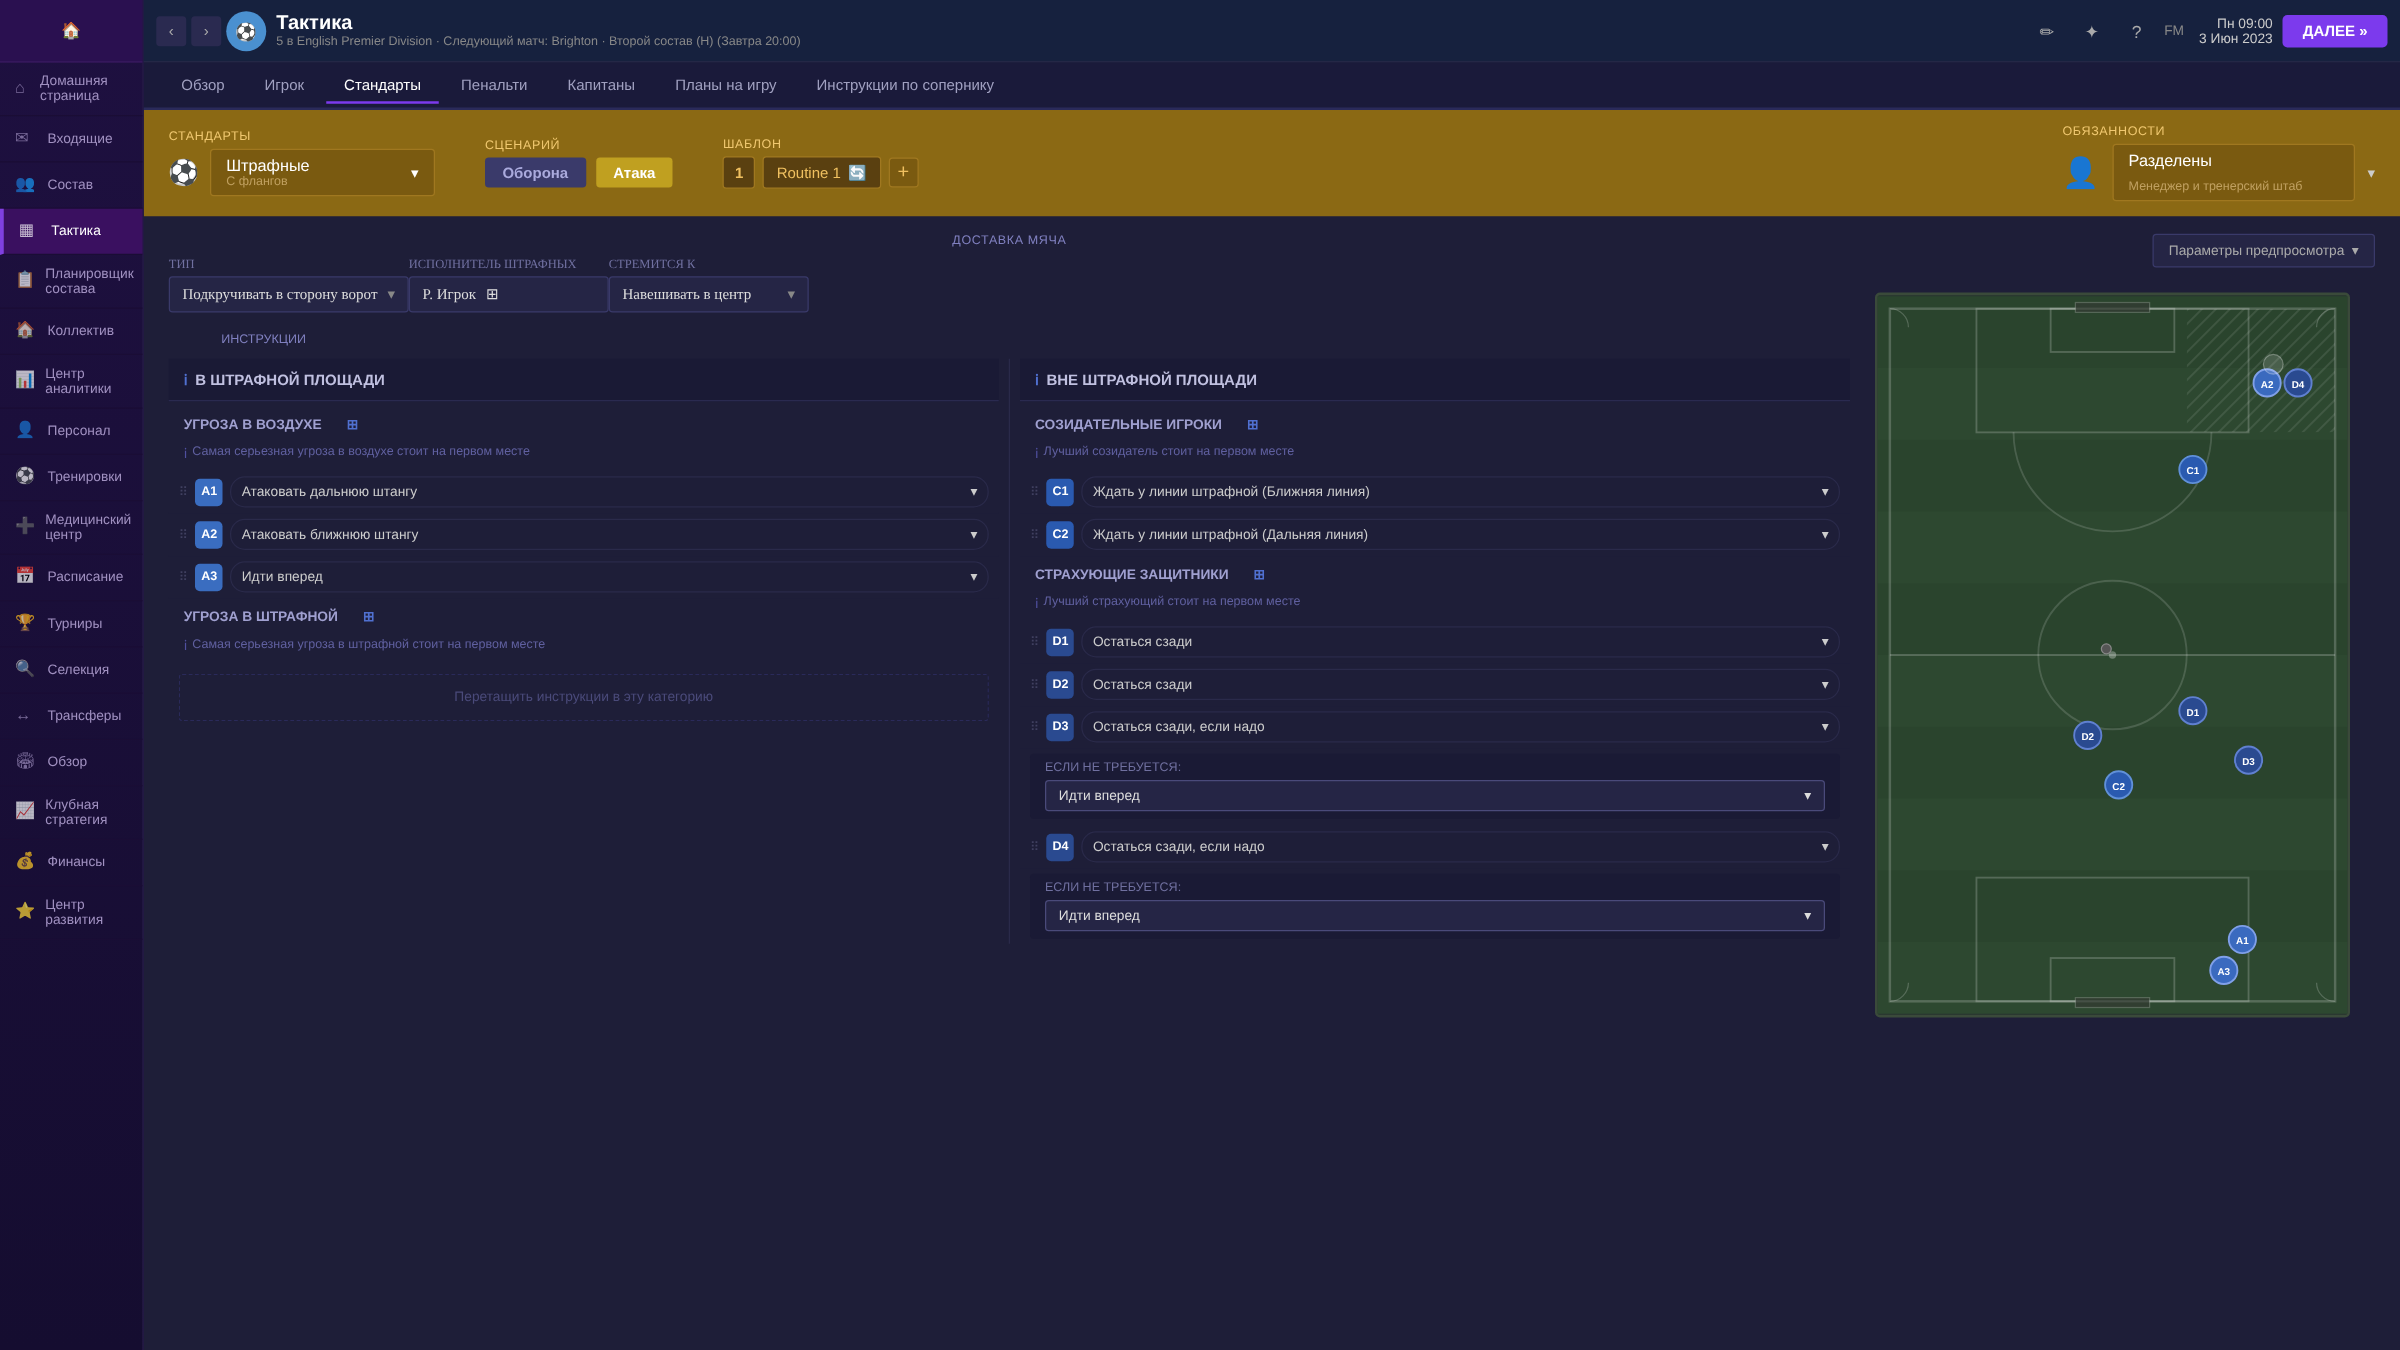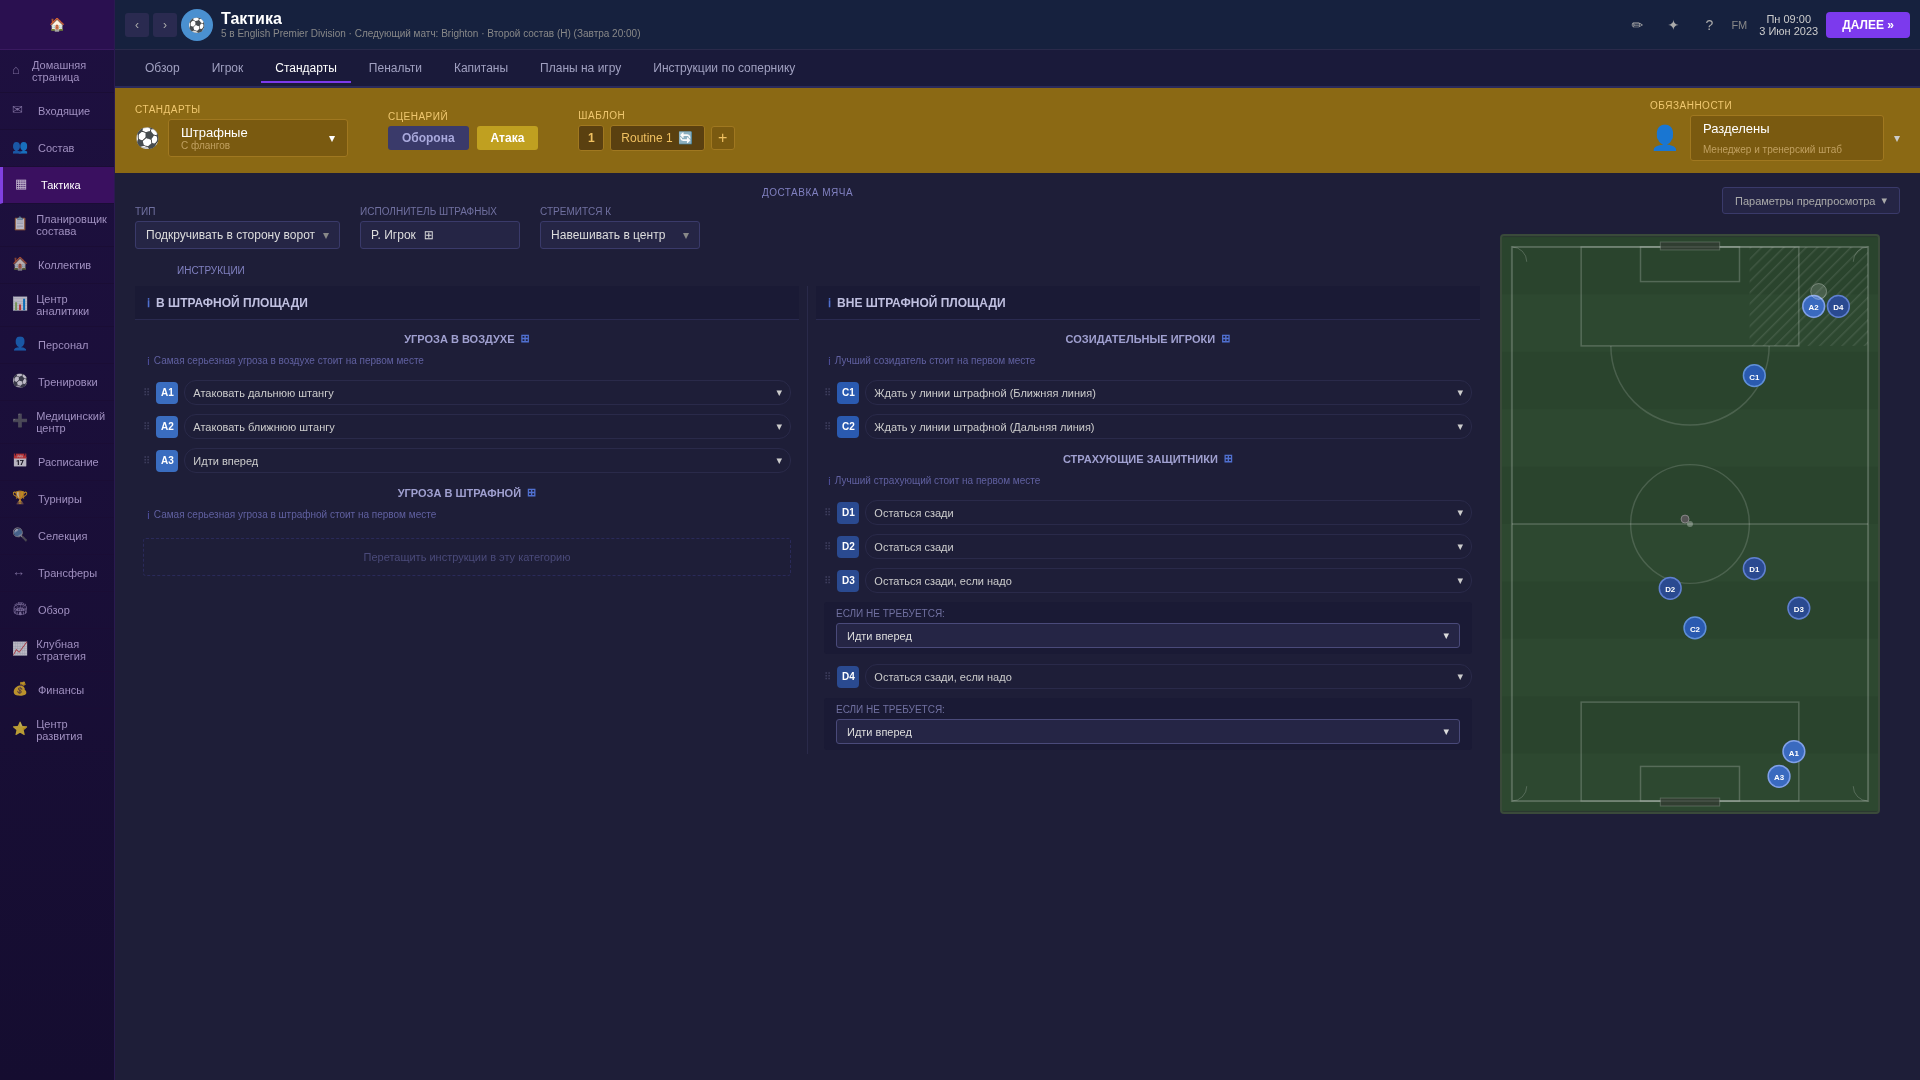--- a/index.html
+++ b/index.html
@@ -40,21 +40,21 @@
     .topbar-icon-circle {
       width: 32px; height: 32px; border-radius: 50%; background: #4a90d0;
       display: flex; align-items: center; justify-content: center; margin-right: 8px;
       font-size: 14px; color: #fff;
     }
     .topbar-title-area { flex: 1; }
     .topbar-title { font-size: 16px; color: #fff; font-weight: bold; }
     .topbar-subtitle { font-size: 10px; color: #888; }
     .topbar-actions { display: flex; align-items: center; gap: 8px; }
     .topbar-btn { width: 28px; height: 28px; background: none; border: none; color: #aaa; cursor: pointer; font-size: 14px; display: flex; align-items: center; justify-content: center; }
-    .topbar-time { text-align: center; color: #ccc; font-size: 11px; }
+    .topbar-time { text-align: right; color: #ccc; font-size: 11px; }
     .topbar-next-btn {
       background: #7c3aed; color: #fff; border: none; padding: 6px 16px;
       border-radius: 4px; cursor: pointer; font-size: 12px; font-weight: bold;
       display: flex; align-items: center; gap: 4px;
     }
 
     
     .secondary-nav {
       position: absolute; left: 115px; top: 50px; right: 0; height: 38px;
       background: #1a1a3a; border-bottom: 2px solid #2a2a5a;
@@ -120,21 +120,21 @@
     .sh-obl-sub { font-size: 10px; color: #c0a060; }
     .sh-spacer { flex: 1; }
 
     
     .content-body { padding: 14px 20px; display: flex; gap: 0; }
 
     
     .instructions-panel { flex: 1; }
     .delivery-section { margin-bottom: 16px; }
     .section-title-small { font-size: 10px; color: #8080c0; text-transform: uppercase; letter-spacing: 0.5px; margin-bottom: 8px; text-align: center; }
-    .delivery-row { display: flex; gap: 20px; align-items: flex-end; margin-bottom: 12px; }
+    .delivery-row { display: flex; gap: 0; align-items: flex-end; margin-bottom: 12px; font-family: Liberation Serif, serif; }
     .delivery-field { display: flex; flex-direction: column; gap: 4px; }
     .delivery-label { font-size: 10px; color: #7070a0; text-transform: uppercase; }
     .delivery-dropdown {
       background: #252545; border: 1px solid #3a3a6a; color: #ddd;
       padding: 6px 10px; border-radius: 3px; font-size: 12px;
       display: flex; align-items: center; gap: 8px; cursor: pointer; min-width: 160px;
     }
     .delivery-dropdown .dd-arrow { margin-left: auto; color: #888; }
 
     .instructions-title { font-size: 10px; color: #8080c0; text-transform: uppercase; margin-bottom: 10px; margin-left: 42px; }
@@ -165,21 +165,21 @@
     }
     .instr-badge.a { background: #3a6dc0; }
     .instr-badge.c { background: #2a5ab0; }
     .instr-badge.d { background: #2a4a90; }
     .instr-dropdown {
       flex: 1; background: #1e1e38; border: 1px solid #2a2a4a; color: #ccc;
       padding: 5px 8px; border-radius: 12px; font-size: 11px;
       display: flex; align-items: center; justify-content: space-between; cursor: pointer;
     }
 
-    .instr-subsection { font-size: 11px; color: #a0a0d0; padding: 8px 12px 4px; font-weight: bold; display: flex; align-items: center; gap: 6px; justify-content: center; }
+    .instr-subsection { font-size: 11px; color: #a0a0d0; padding: 8px 12px 4px; font-weight: bold; display: flex; align-items: center; gap: 20px; }
 
     .if-not-required { background: #1a1a35; padding: 6px 12px; margin: 4px 8px; border-radius: 3px; }
     .if-not-label { font-size: 10px; color: #7070a0; text-transform: uppercase; margin-bottom: 4px; }
     .if-not-dropdown {
       background: #252545; border: 1px solid #4a4a7a; color: #ddd;
       padding: 5px 10px; border-radius: 3px; font-size: 11px;
       display: flex; align-items: center; justify-content: space-between; cursor: pointer;
       width: 100%;
     }
 

